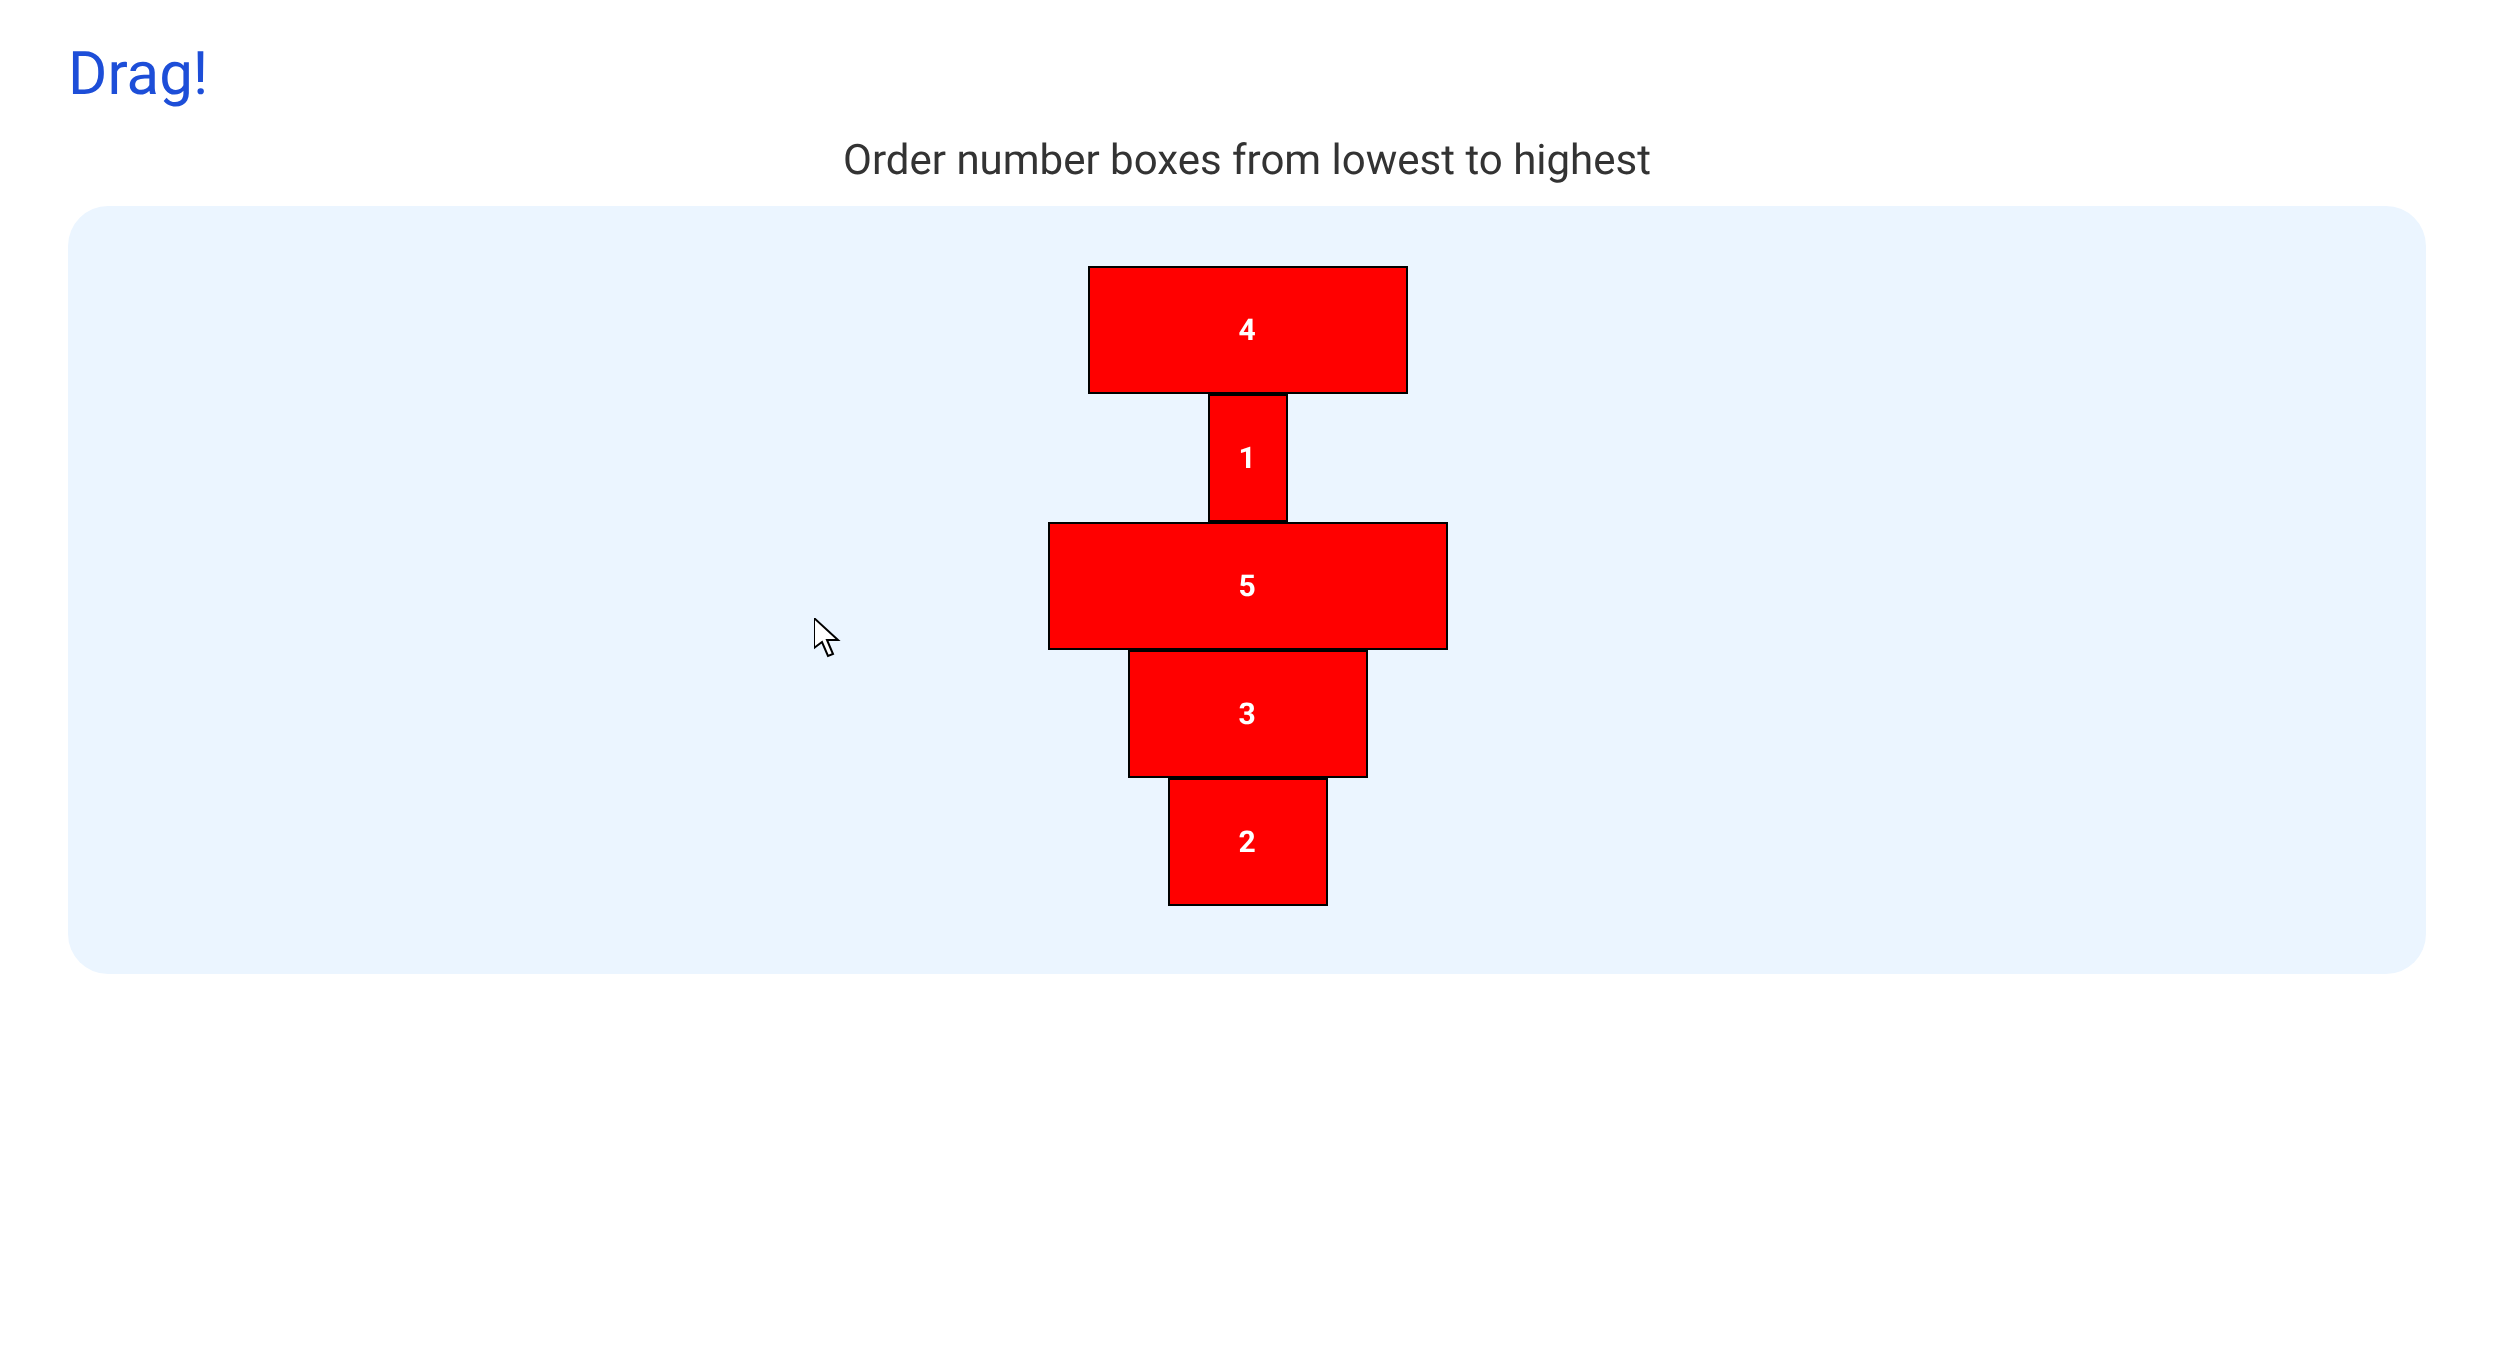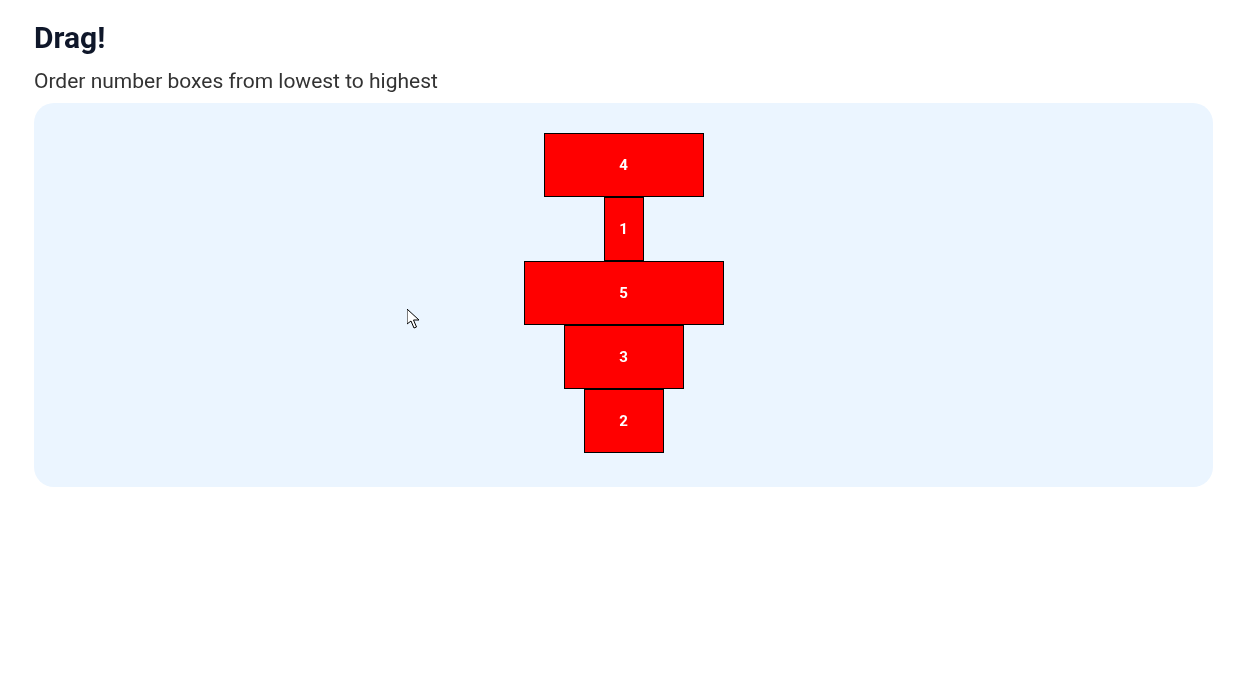--- a/index.html
+++ b/index.html
@@ -8,28 +8,29 @@
       box-sizing: border-box;
     }
     body {
       font-family: -apple-system, BlinkMacSystemFont, "Segoe UI", Roboto, Helvetica, Arial, sans-serif;
       background: #ffffff;
       padding: 20px 34px;
       color: #333;
     }
     h2.title {
       font-size: 30px;
-      font-weight: 700;
-      color: #0f172a;
+      font-weight: 400;
+      color: #1d4ed8;
       margin-bottom: 14px;
     }
     p.instructions {
       font-size: 21px;
       color: #333;
       margin-bottom: 10px;
+      text-align: center;
     }
     .arena {
       background: #ebf5ff;
       border-radius: 20px;
       padding: 30px;
       min-height: 384px;
       display: flex;
       flex-direction: column;
       align-items: center;
       justify-content: flex-start;

